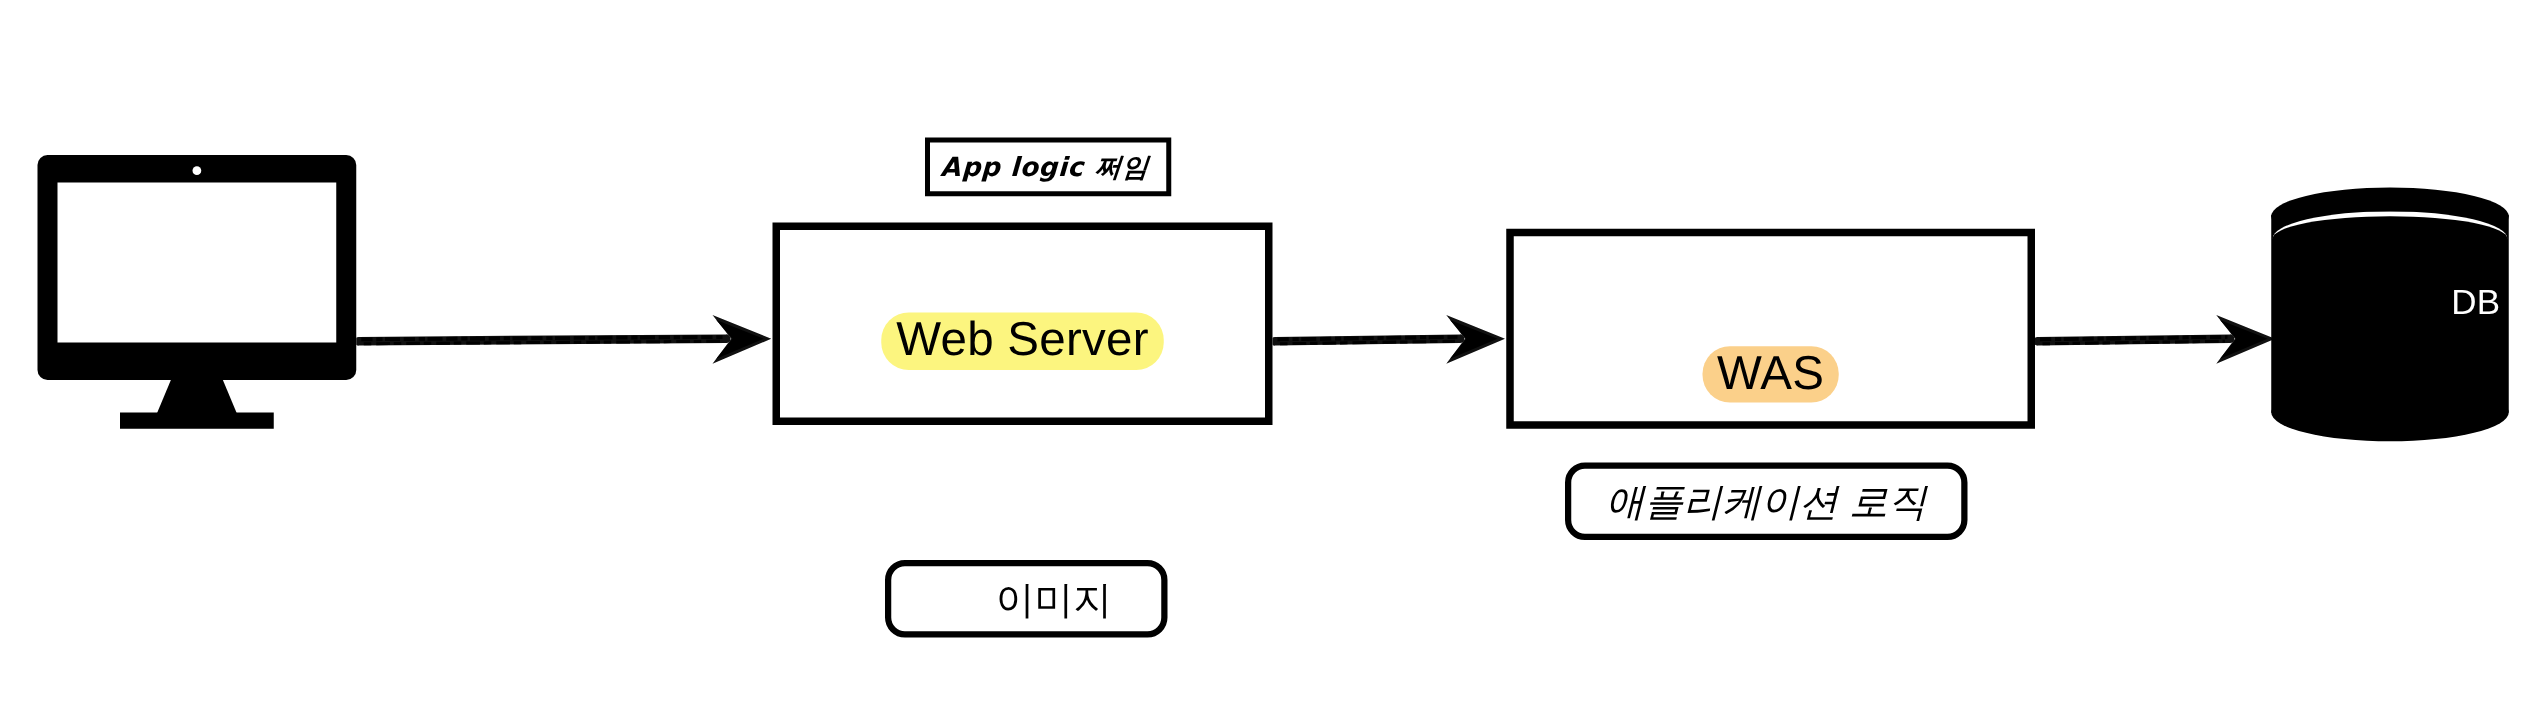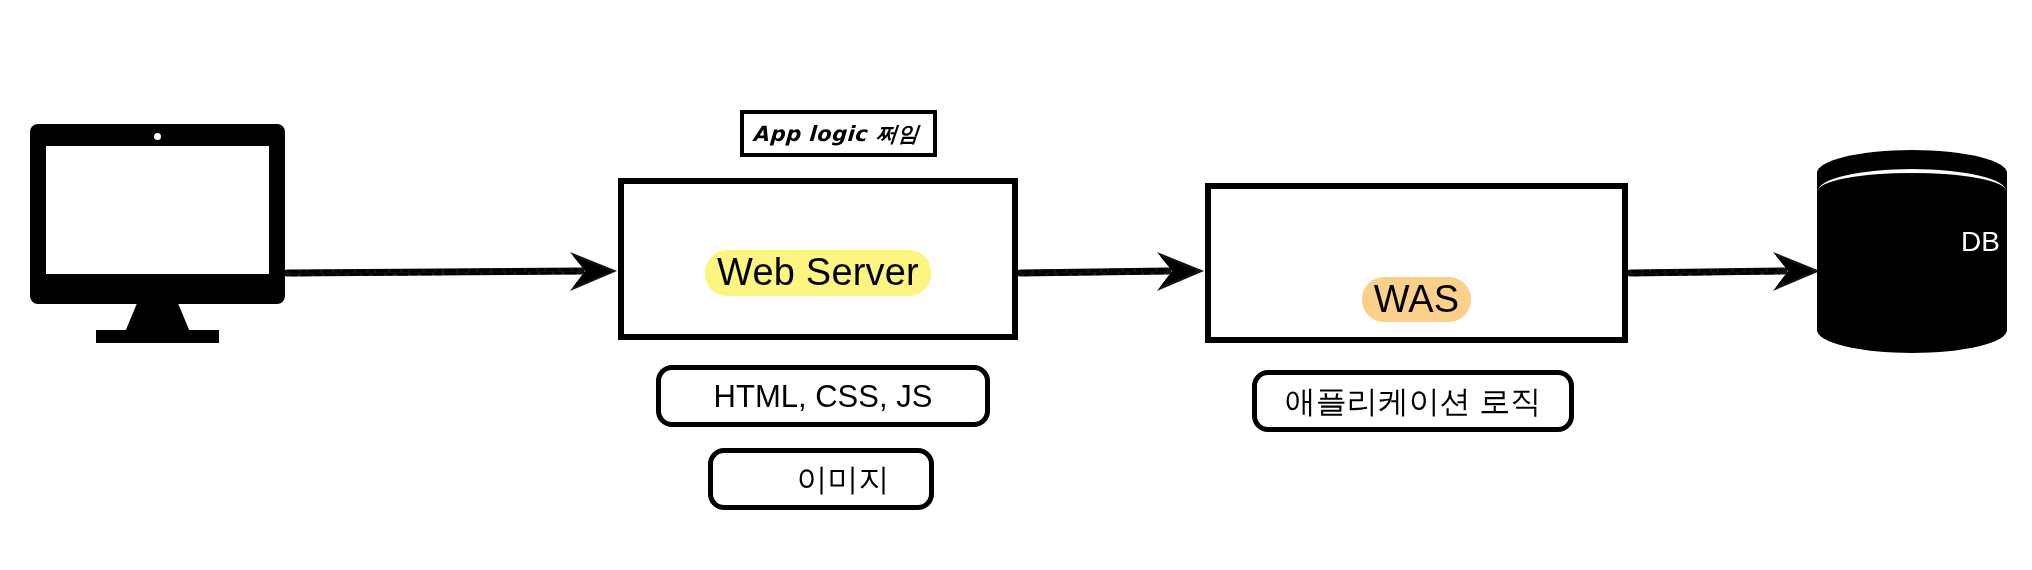--- a/index.html
+++ b/index.html
@@ -144,21 +144,21 @@
     justify-content: center;
   }
   .pill-text {
     font-size: 31px;
     color: #000000;
     white-space: nowrap;
     line-height: 1;
   }
   #pill-html-css-js { left: 656px; top: 365px; width: 334px; height: 62px; }
   #pill-image       { left: 708px; top: 448px; width: 226px; height: 62px; padding-left: 44px; }
-  #pill-app-logic   { left: 1252px; top: 370px; width: 322px; height: 62px; }
+  #pill-app-logic   { left: 1252px; top: 370px; width: 322px; height: 62px; font-style: italic; }
 
   
   .db {
     position: absolute;
     left: 1817px;
     top: 150px;
     width: 190px;
     height: 202px;
   }
   .db-body {
@@ -265,23 +265,20 @@
   </div>
 
   <div class="db">
     <div class="db-bottom-cap"></div>
     <div class="db-body"></div>
     <div class="db-top-cap"></div>
     <div class="db-rim"></div>
     <div class="db-label">DB</div>
   </div>
 
-  <div class="pill" id="pill-html-css-js">
-    <span class="pill-text">HTML, CSS, JS</span>
-  </div>
 
   <div class="pill" id="pill-image">
     <span class="pill-text">이미지</span>
   </div>
 
   <div class="pill" id="pill-app-logic">
     <span class="pill-text">애플리케이션 로직</span>
   </div>
 
 </div>

